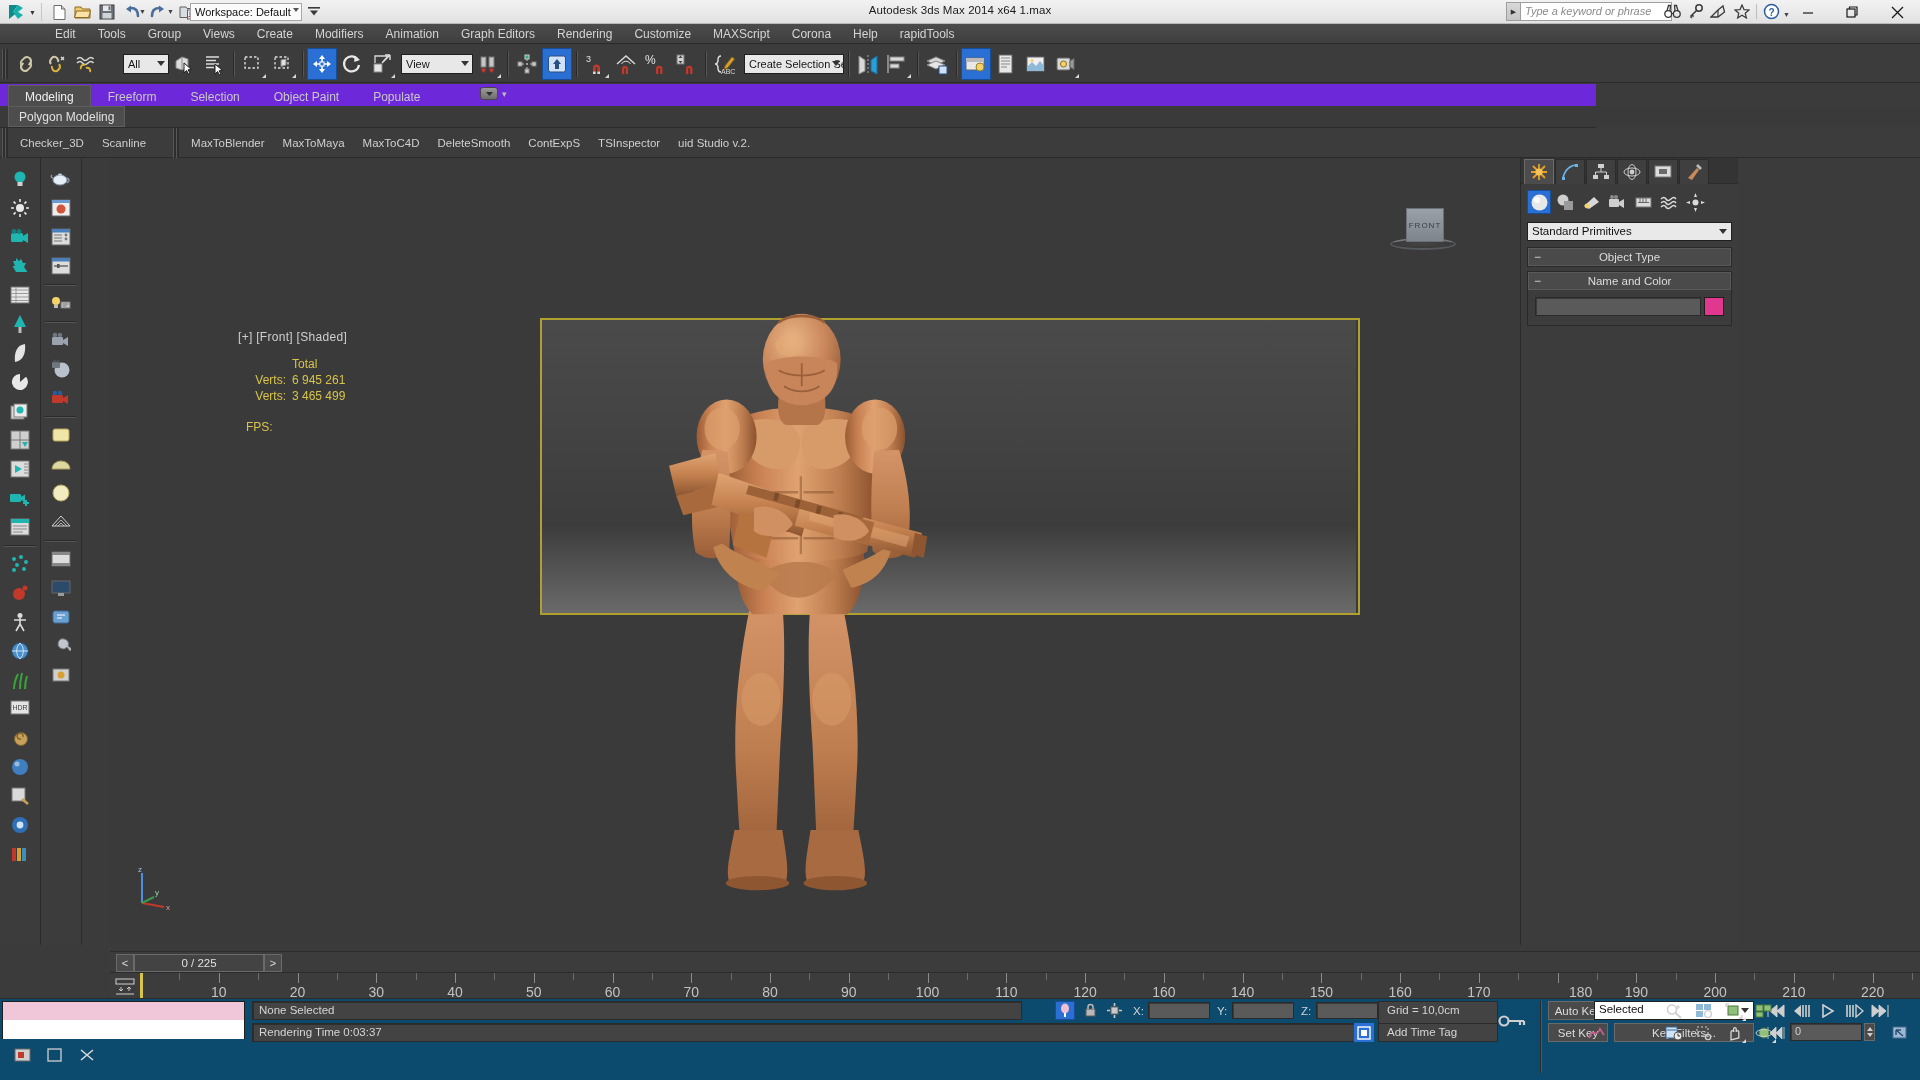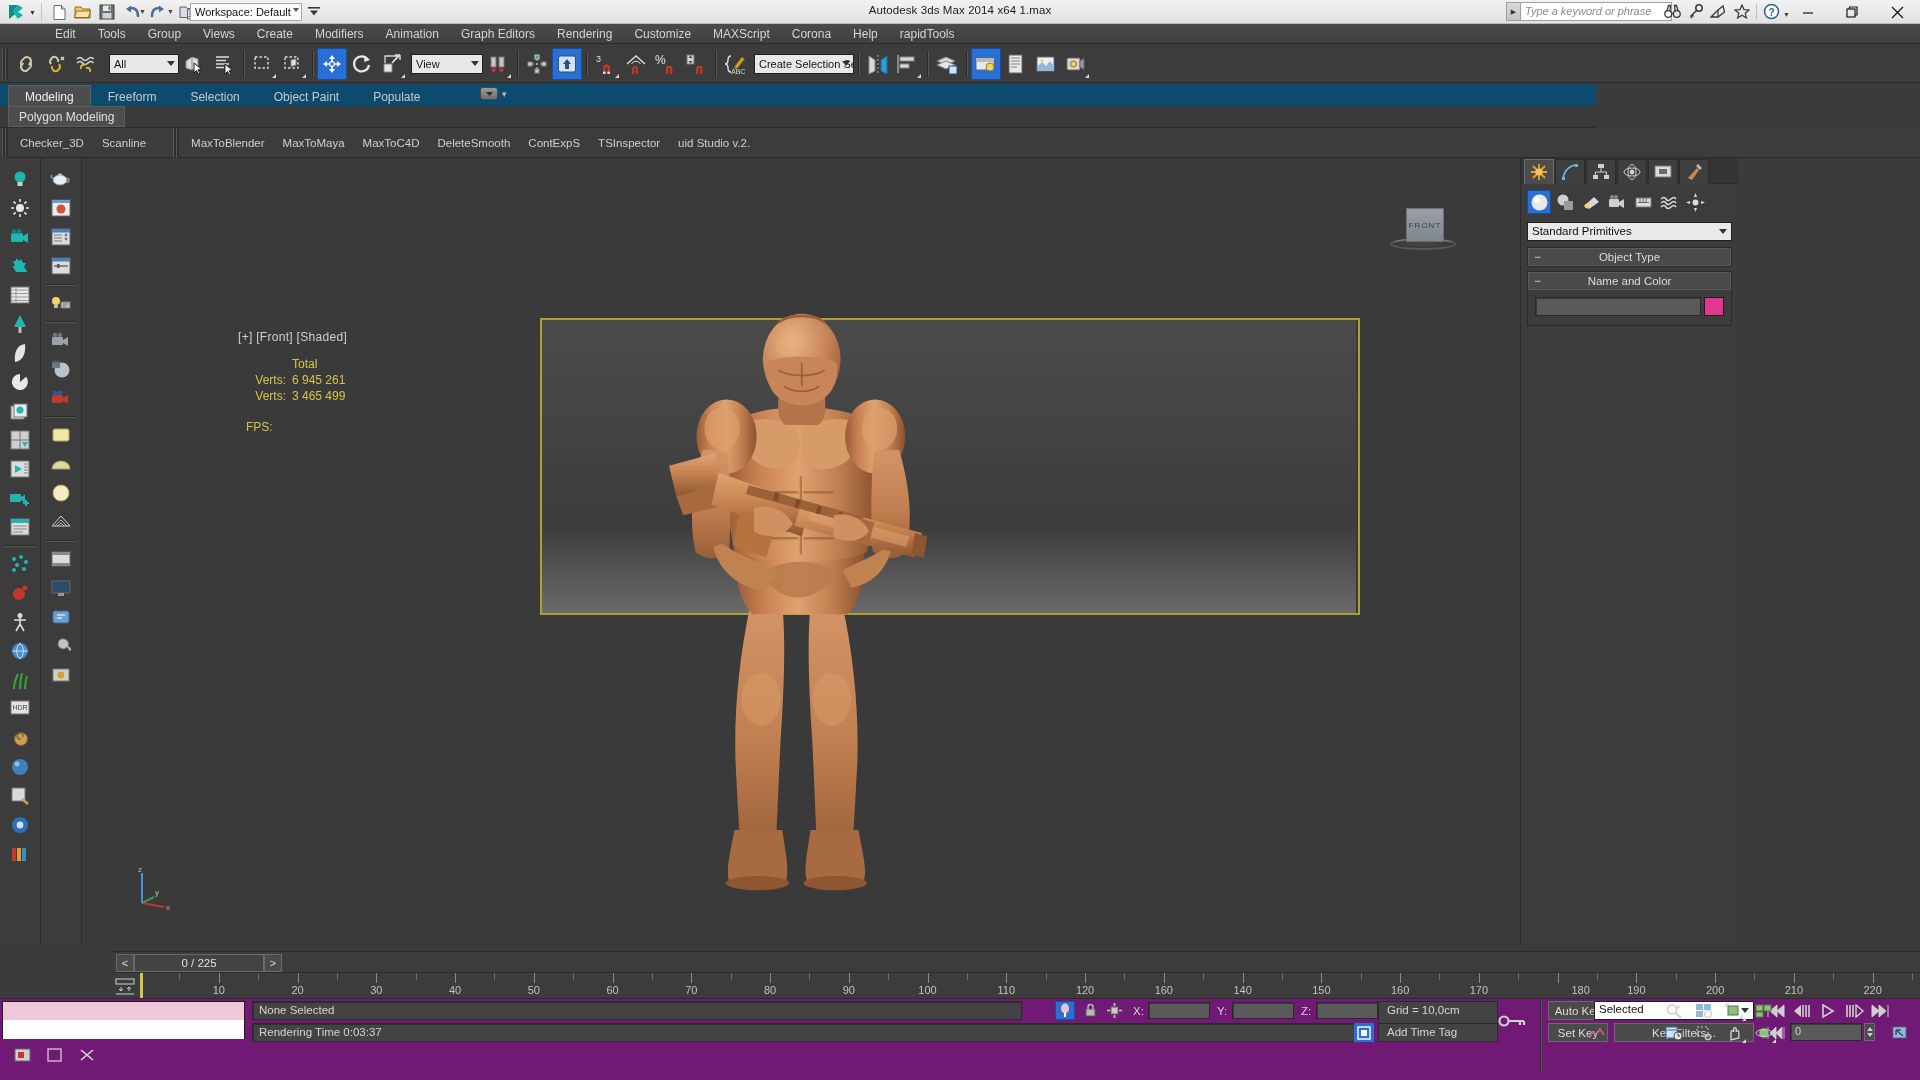--- a/index.html
+++ b/index.html
@@ -103,21 +103,21 @@
     position: relative; flex:none; white-space:nowrap; overflow:hidden;
   }
   .combo-dark .cd-arrow {
     position:absolute; right:3px; top:6px; width:0;height:0;
     border-left:4px solid transparent;border-right:4px solid transparent;border-top:5px solid #333;
   }
 
   
   .ribbon {
     position:absolute; top:84px; left:0; width:1596px; height:44px;
-    background:#0c4a6e; border-bottom:1px solid #2b2b2b;
+    background:#6d28d9; border-bottom:1px solid #2b2b2b;
   }
   .ribbon-tabs { position:absolute; top:0; left:8px; display:flex; align-items:flex-end; height:23px; }
   .rtab {
     font-size:12px; color:#c9c9c9; padding:3px 16px 3px; height:22px; line-height:16px;
     border:1px solid transparent; white-space:nowrap;
   }
   .rtab.sel {
     background:#4d4d4d; color:#f0f0f0;
     border:1px solid #5e5e5e; border-bottom-color:#4d4d4d;
   }
@@ -264,26 +264,26 @@
     width:130px;height:18px; background:#434343; border:1px solid #6a6a6a;
     font-size:11.5px; color:#e0e0e0; display:flex;align-items:center;justify-content:center;
   }
   .trackbar {
     position:absolute; left:110px; right:0; bottom:82px; height:26px;
     background:#3c3c3c; border-top:1px solid #2b2b2b;
   }
   .tb-ruler { position:absolute; left:30px; right:0; top:0; height:26px; }
   .tb-tick { position:absolute; top:0; width:1px; height:7px; background:#6c6c6c; }
   .tb-tick.maj { height:10px; background:#8a8a8a; }
-  .tb-num { position:absolute; top:11px; font-size:11px; color:#c2c2c2; transform:translateX(-50%); }
+  .tb-num { position:absolute; top:11px; font-size:14px; color:#c2c2c2; transform:translateX(-50%); }
   .tb-handle { position:absolute; left:30px; top:0; width:3px; height:26px; background:#d8c44a; }
   .tb-keyicon { position:absolute; left:4px; top:3px; width:22px; height:20px; }
 
   
-  .statusbar { position:absolute; left:0; right:0; bottom:0; height:82px; background:#701a75; border-top:1px solid #2b2b2b; }
+  .statusbar { position:absolute; left:0; right:0; bottom:0; height:82px; background:#0c4a6e; border-top:1px solid #2b2b2b; }
   .mini-listener {
     position:absolute; left:2px; top:2px; width:243px; height:38px;
     background:#d8d8d8; border:1px solid #1f1f1f;
   }
   .ml-pink { position:absolute; left:0; top:0; width:100%; height:18px; background:#efc7d8; }
   .ml-white { position:absolute; left:0; top:18px; width:100%; height:19px; background:#fff; }
   .ml-tools {
     position:absolute; left:2px; top:42px; width:243px; height:28px;
     display:flex; align-items:center; gap:10px; padding-left:10px;
   }
@@ -529,21 +529,21 @@
       </svg>
     </div>
     <div class="tool">
       <svg width="22" height="22" viewBox="0 0 22 22">
         <path d="M2 6 q3-3 5.5 0 t5.5 0 t5.5 0" fill="none" stroke="#d6d6d6" stroke-width="1.7"></path>
         <path d="M2 10 q3-3 5.5 0 t5.5 0 t5.5 0" fill="none" stroke="#d6d6d6" stroke-width="1.7"></path>
         <path d="M6 16 a3 3 0 0 1 4-4 M11 15 a3 3 0 0 1 4 4" fill="none" stroke="#d8b43a" stroke-width="2"></path>
       </svg>
     </div>
 
-    <div class="combo-dark" style="width:70px;margin-left:8px;">
+    <div class="combo-dark" style="width:46px;margin-left:22px;">
       <span>All</span>
       <span class="cd-arrow"></span>
     </div>
 
     <div class="tool">
       <svg width="22" height="22" viewBox="0 0 22 22">
         <path d="M3 8 L9 4 L15 6 L15 14 L9 17 L3 15 Z" fill="#dcdcdc" stroke="#8a8a8a"></path>
         <path d="M9 4 L9 17" stroke="#8a8a8a"></path>
         <path d="M11 10 L11 20 L13.5 17.5 L15.5 21 L17 20 L15 16.8 L18.5 16.5 Z" fill="#fff" stroke="#222" stroke-width="1"></path>
       </svg>

